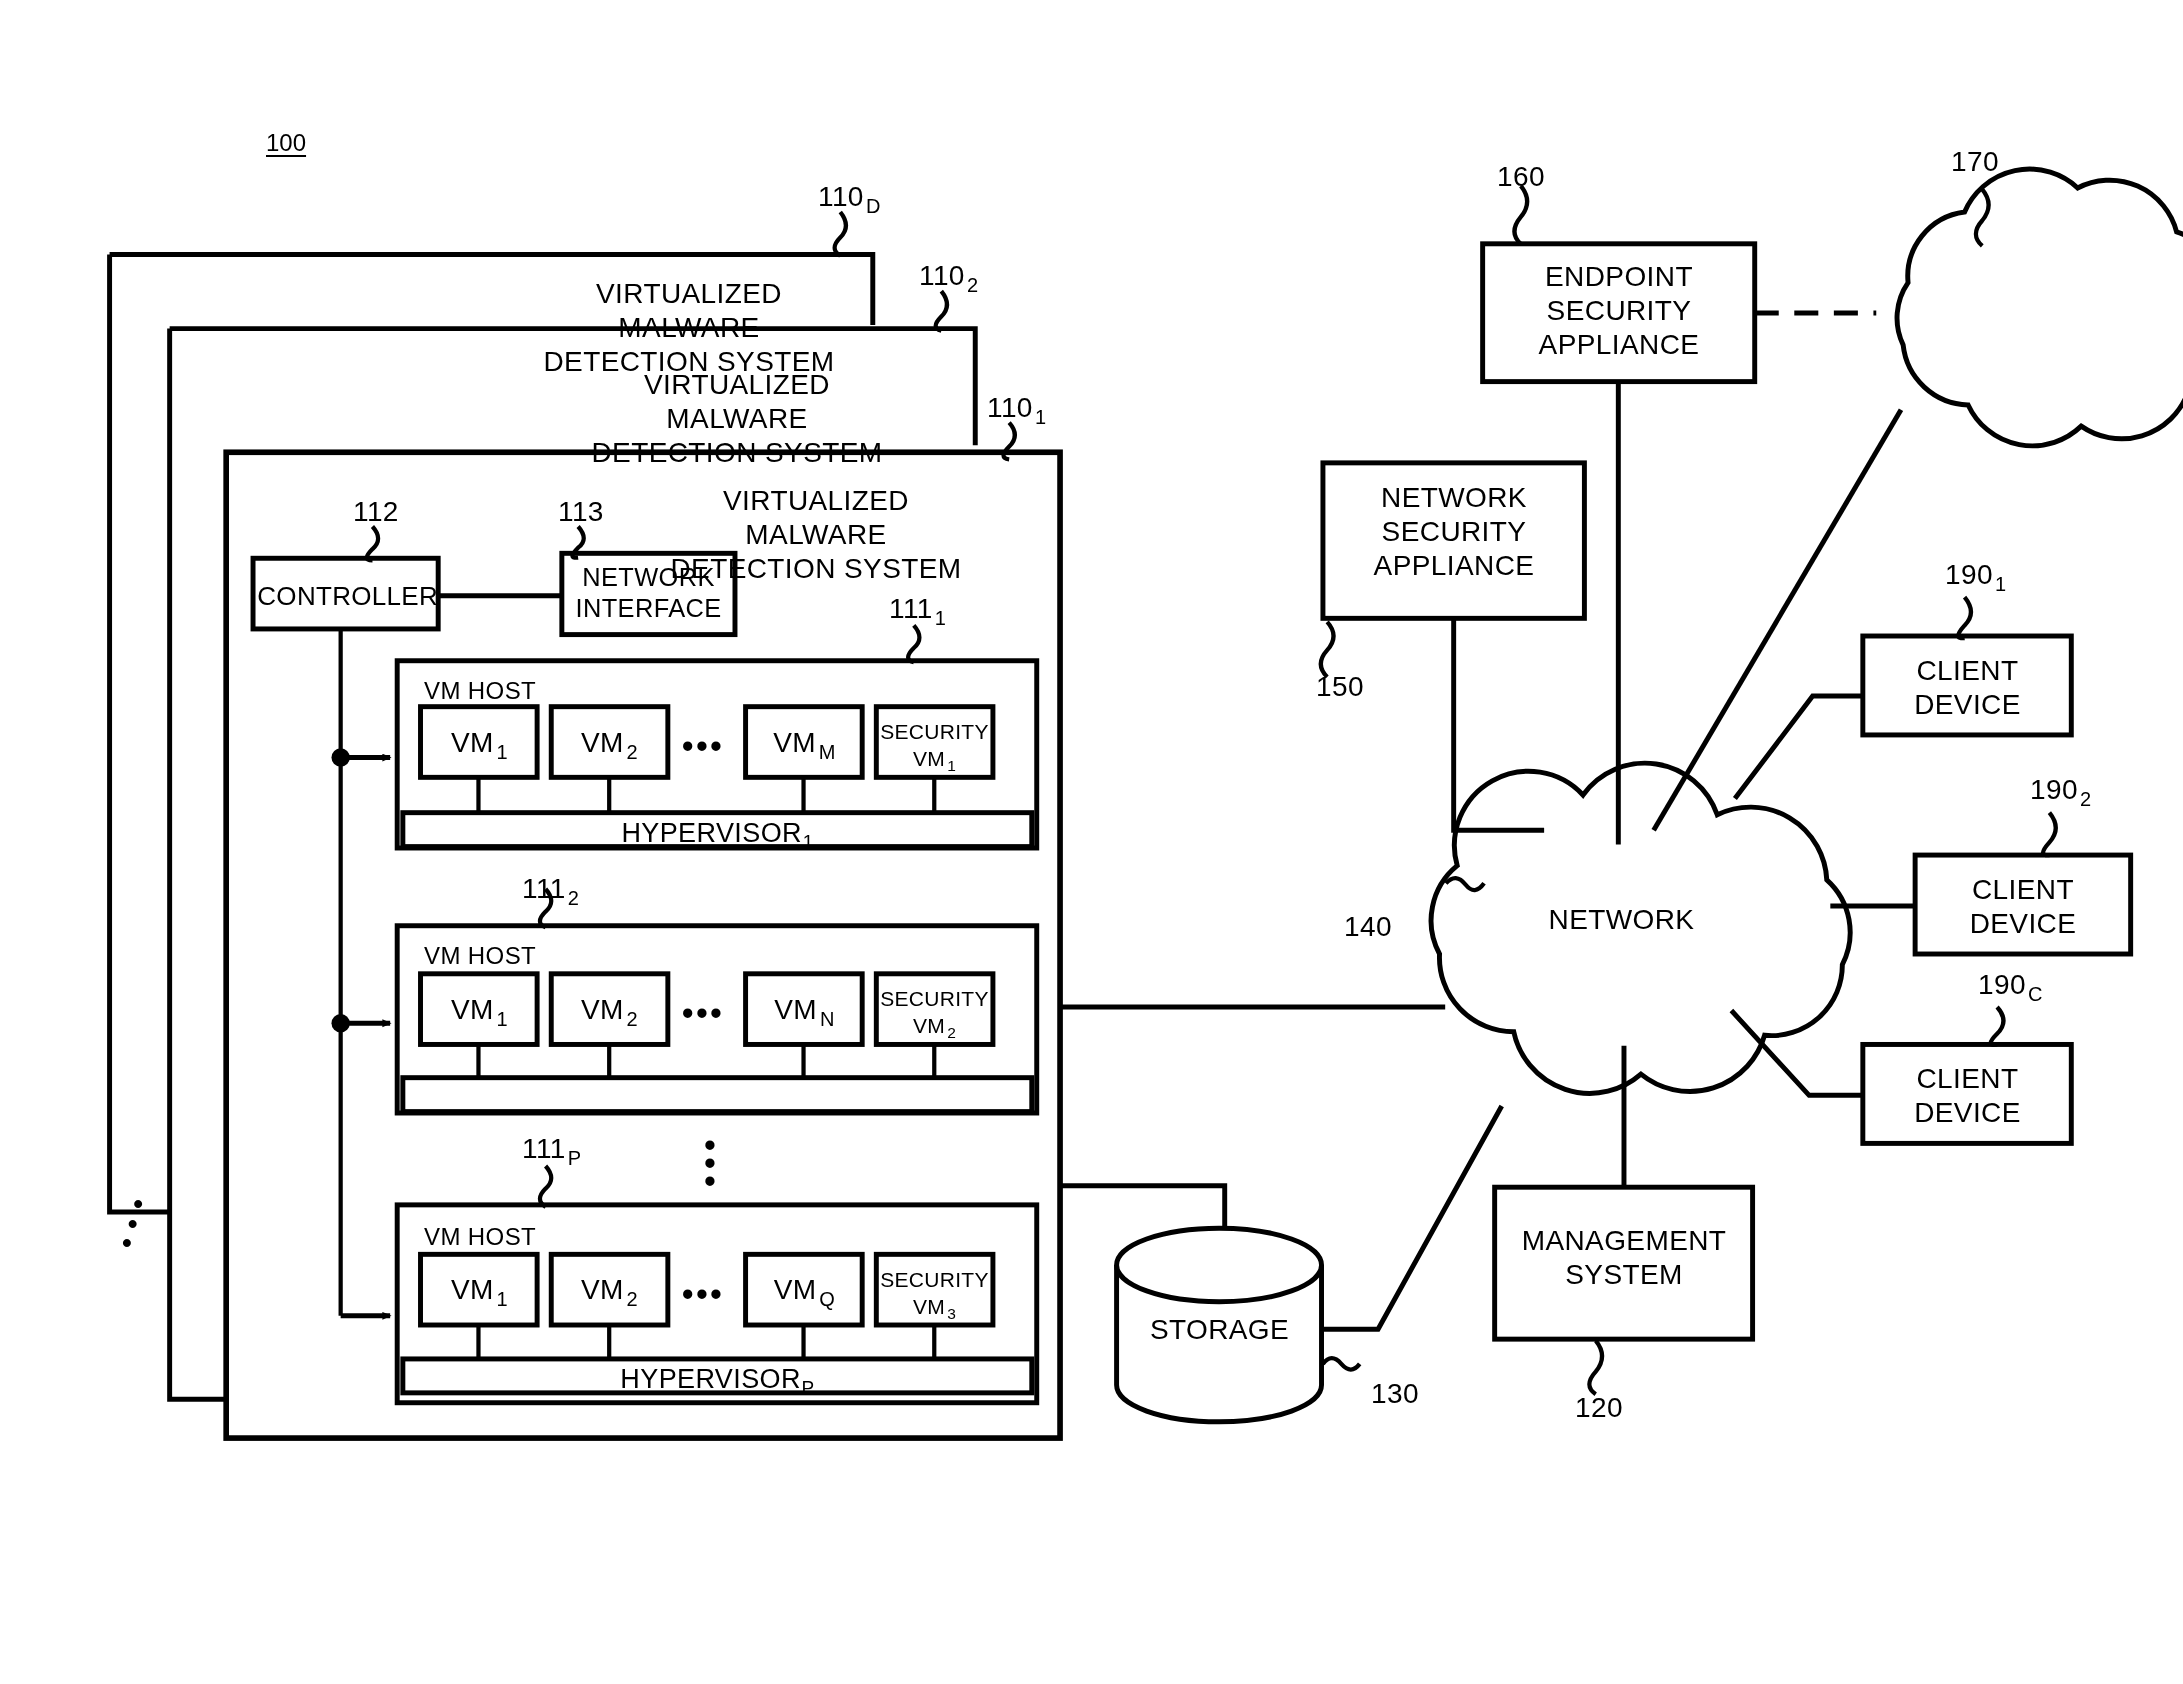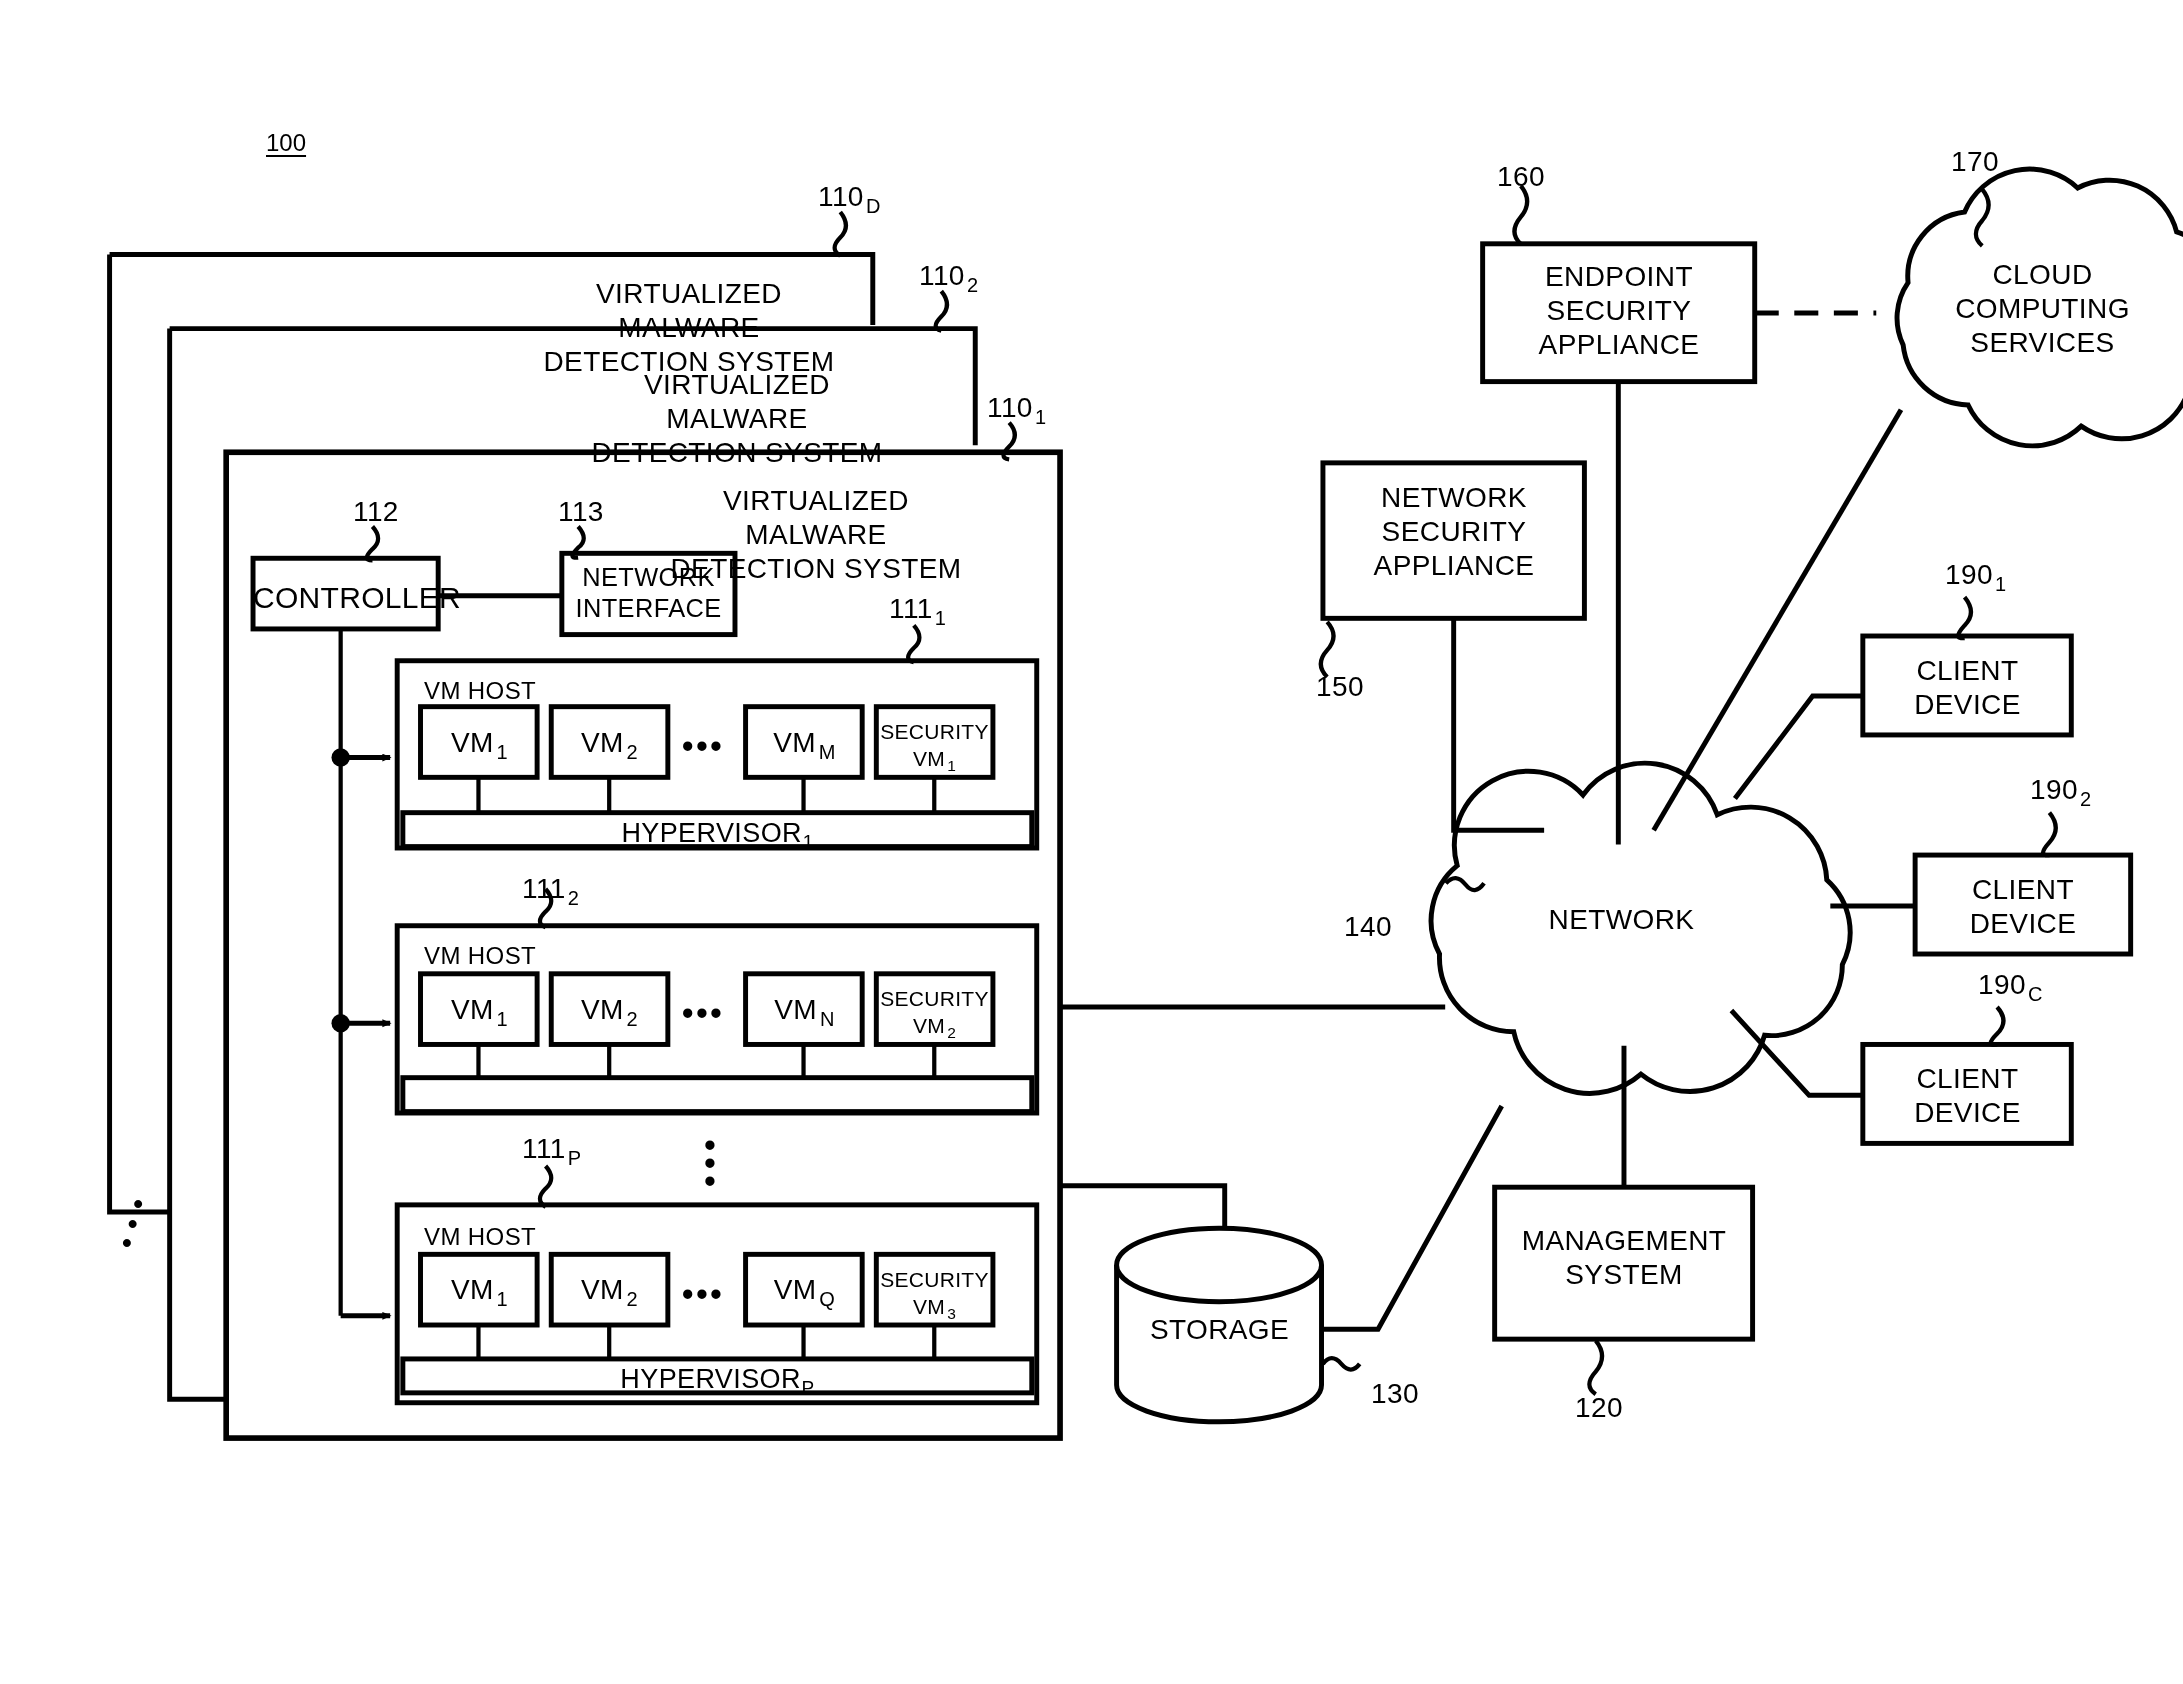--- a/index.html
+++ b/index.html
@@ -61,21 +61,21 @@
   }
   .title100{
     position:absolute;
     font-size:24px;
     text-decoration:underline;
     text-underline-offset:4.2px;
   }
   .ctrl{
     position:absolute;
     text-align:right;
-    font-size:30px;
+    font-size:26px;
     letter-spacing:0.3px;
   }
   .sysname{
     position:absolute;
     text-align:center;
     font-size:28px;
     line-height:1.22;
     letter-spacing:0.4px;
   }
   .dots-h{position:absolute;font-size:32.5px;letter-spacing:2.8px;font-weight:bold;}
@@ -336,25 +336,20 @@
   </div>
   <div class="lbl ref" style="left:1316px;top:670px;">150</div>
 
   <div class="boxtxt" style="left:1483px;top:260px;width:272px;">
     <span>ENDPOINT</span><br>
     <span>SECURITY</span><br>
     <span>APPLIANCE</span>
   </div>
   <div class="lbl ref" style="left:1497px;top:160px;">160</div>
 
-  <div class="boxtxt" style="left:1908px;top:258px;width:269px;">
-    <span>CLOUD</span><br>
-    <span>COMPUTING</span><br>
-    <span>SERVICES</span>
-  </div>
   <div class="lbl ref" style="left:1951px;top:129px;margin-top:16px;">170</div>
 
   <div class="boxtxt" style="left:1495px;top:1224px;width:258px;">
     <span>MANAGEMENT</span><br>
     <span>SYSTEM</span>
   </div>
   <div class="lbl ref" style="left:1575px;top:1391px;">120</div>
 
   <div class="boxtxt" style="left:1863px;top:654px;width:209px;">
     <span>CLIENT</span><br>

